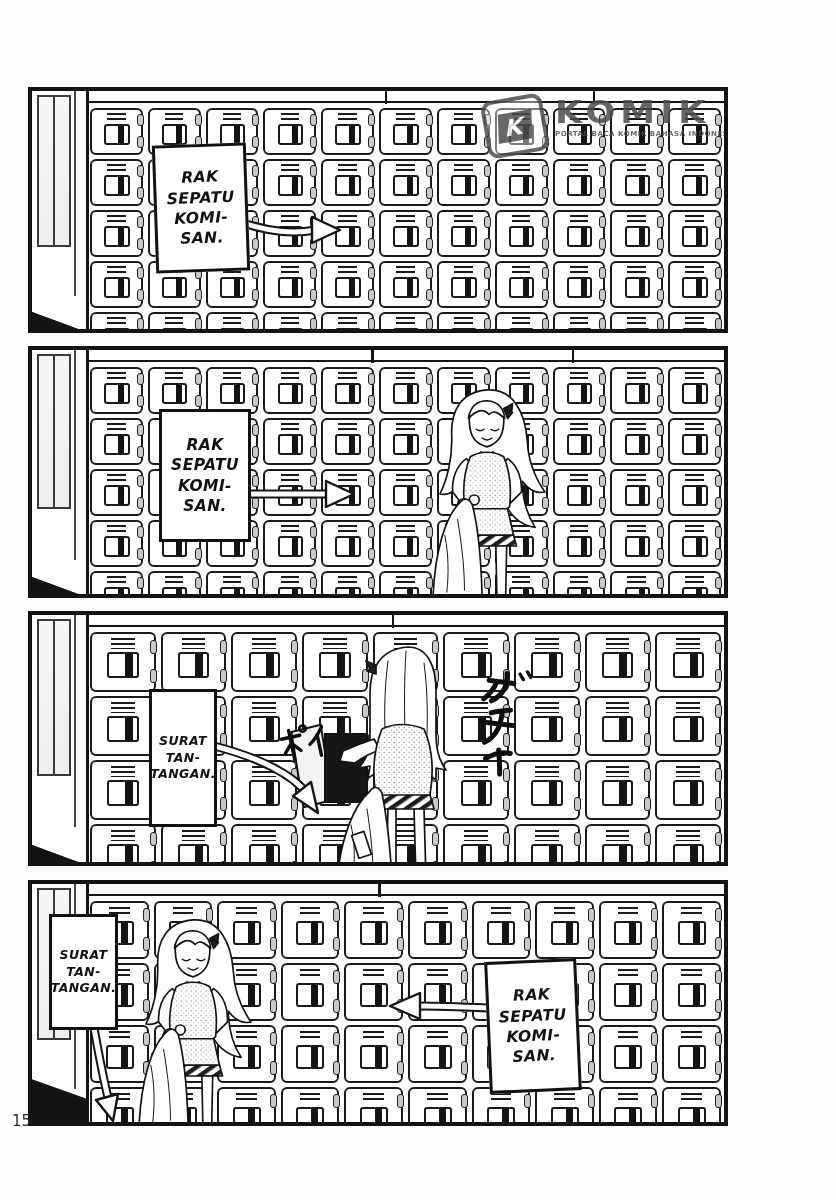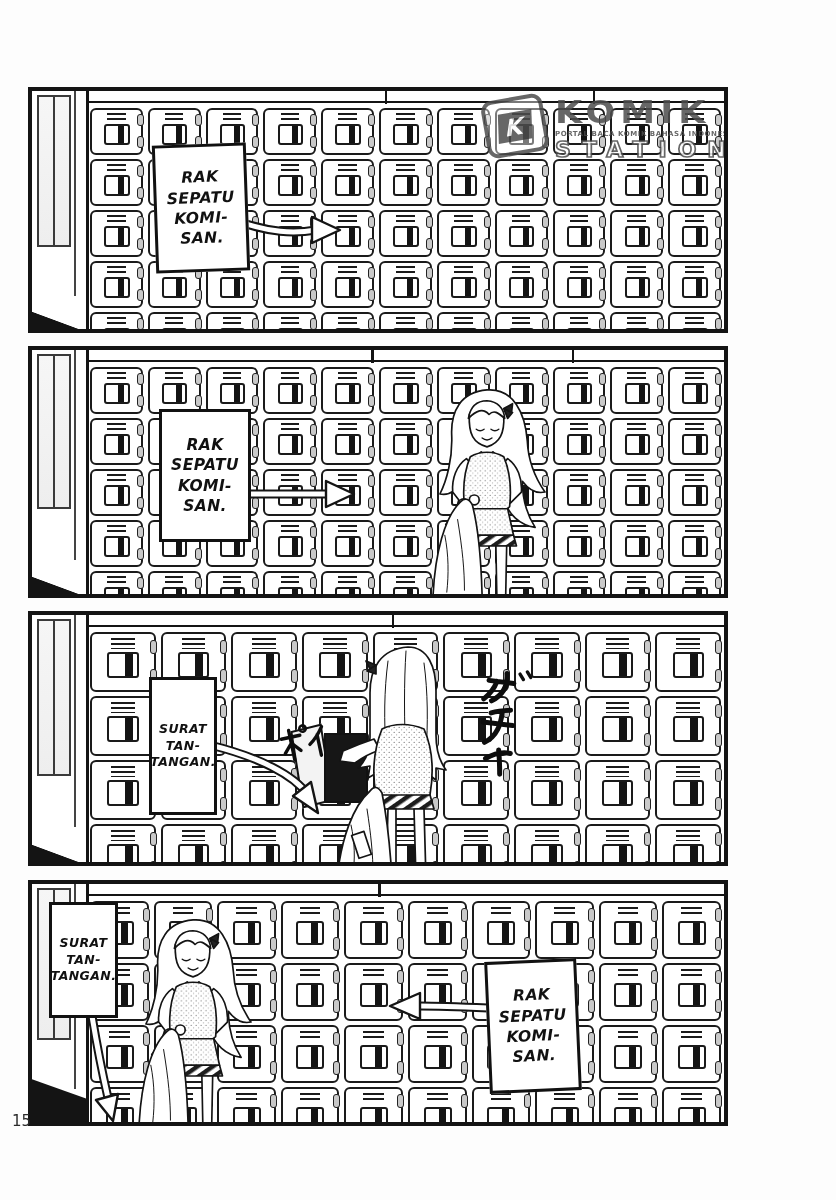--- a/index.html
+++ b/index.html
@@ -41,21 +41,21 @@
   .hg{position:absolute;right:-3px;width:5px;height:22%;background:#c9c9c9;
     border:1.3px solid #222;border-radius:3px;}
   .hg.t{top:10%;}.hg.b{bottom:12%;}
   .tick{position:absolute;top:0;width:2.5px;height:13px;background:#141414;z-index:1;}
 
   
   .note{position:absolute;background:#fff;border:3px solid #111;z-index:6;
     display:flex;flex-direction:column;justify-content:center;align-items:center;
     font-style:italic;font-weight:800;color:#111;text-align:center;
     letter-spacing:.4px;line-height:1.32;}
-  .f16{font-size:15.5px;} .f13{font-size:12.5px;}
+  .f16{font-size:15.5px;} .f13{font-size:12.5px;margin-top:12px;}
 
   
   .arr{position:absolute;z-index:4;overflow:visible;}
   .band-out{stroke:#141414;stroke-width:9;fill:none;stroke-linecap:round;}
   .band-in{stroke:#fff;stroke-width:5;fill:none;stroke-linecap:round;}
   .ahead{fill:#fff;stroke:#141414;stroke-width:2.4;stroke-linejoin:round;}
 
   
   .sfx{position:absolute;z-index:5;overflow:visible;}
   .sfx path{stroke:#0d0d0d;fill:none;stroke-linecap:round;stroke-linejoin:round;}
@@ -367,21 +367,20 @@
     <polygon class="ahead" points="76,11 104,24 76,37"></polygon>
   </svg>
 
   <div class="watermark" style="left:452px;top:6px">
     <div class="wm-k">
       <div class="wm-k-in">K</div>
     </div>
     <div class="wm-col">
       <div class="wm-brand">KOMIK</div>
       <div class="wm-tag">PORTAL BACA KOMIK BAHASA INDONESIA</div>
-      <div class="wm-sub">STATION</div>
     </div>
   </div>
 </div>
 
 <div class="panel" id="panel2">
   <div class="wstrip">
       <i class="doorline"></i>
     </div>
   <div class="wall" style="grid-template-columns: repeat(11, 1fr); grid-auto-rows: 47px;">
       <div class="locker">

